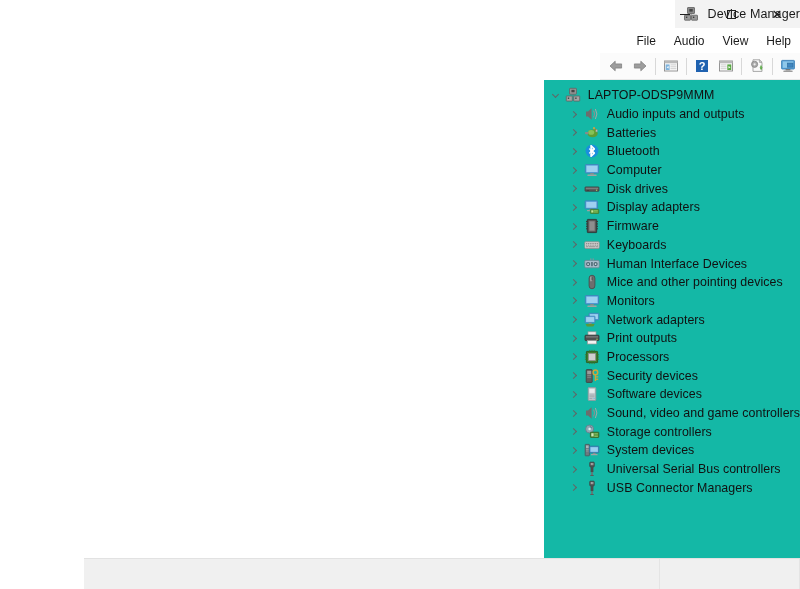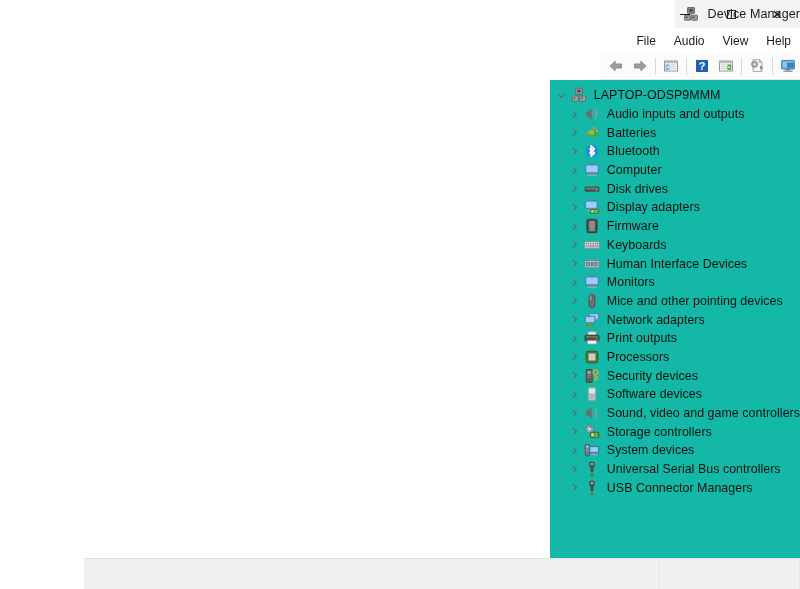--- a/index.html
+++ b/index.html
@@ -88,21 +88,21 @@
     overflow: hidden;
     padding-top: 6px;
     position: relative;
   }
   .tree-row {
     height: 18.7px;
     display: flex; align-items: center;
     white-space: nowrap;
   }
   .tree-row.root { padding-left: 4px; }
-  .tree-row.child { padding-left: 17px; }
+  .tree-row.child { padding-left: 23px; }
   .chevron {
     width: 15px; flex: 0 0 15px;
     display: flex; align-items: center; justify-content: center;
     color: #5d5d5d;
   }
   .chev-right, .chev-down {
     width: 5px; height: 5px;
     border-right: 1.3px solid #646464;
     border-bottom: 1.3px solid #646464;
   }
@@ -451,41 +451,41 @@
       </span>
       <span class="row-label">Human Interface Devices</span>
     </div>
 
     <div class="tree-row child">
       <span class="chevron">
           <span class="chev-right"></span>
         </span>
       <span class="row-icon">
         <svg class="ic" viewBox="0 0 16 16">
+          <rect x="5.1" y="1.3" width="5.8" height="13.4" rx="2.8" fill="#6e6e6e" stroke="#4a4a4a" stroke-width="0.85"></rect>
+          <rect x="6.1" y="2.4" width="1.7" height="5" rx="0.8" fill="#a3a3a3"></rect>
+          <rect x="7.7" y="3" width="0.7" height="3" rx="0.35" fill="#3c3c3c"></rect>
+        </svg>
+      </span>
+      <span class="row-label">Mice and other pointing devices</span>
+    </div>
+
+    <div class="tree-row child">
+      <span class="chevron">
+          <span class="chev-right"></span>
+        </span>
+      <span class="row-icon">
+        <svg class="ic" viewBox="0 0 16 16">
           <rect x="1.4" y="2.6" width="13.2" height="8.5" rx="0.6" fill="#5aa6de" stroke="#3d83b8" stroke-width="0.9"></rect>
           <rect x="2.5" y="3.7" width="11" height="6.3" fill="#9ed0f0"></rect>
           <rect x="6.2" y="11.1" width="3.6" height="1.6" fill="#8a8a8a"></rect>
           <rect x="3.4" y="12.6" width="9.2" height="1.4" rx="0.5" fill="#a2a2a2"></rect>
         </svg>
       </span>
       <span class="row-label">Monitors</span>
-    </div>
-
-    <div class="tree-row child">
-      <span class="chevron">
-          <span class="chev-right"></span>
-        </span>
-      <span class="row-icon">
-        <svg class="ic" viewBox="0 0 16 16">
-          <rect x="5.1" y="1.3" width="5.8" height="13.4" rx="2.8" fill="#6e6e6e" stroke="#4a4a4a" stroke-width="0.85"></rect>
-          <rect x="6.1" y="2.4" width="1.7" height="5" rx="0.8" fill="#a3a3a3"></rect>
-          <rect x="7.7" y="3" width="0.7" height="3" rx="0.35" fill="#3c3c3c"></rect>
-        </svg>
-      </span>
-      <span class="row-label">Mice and other pointing devices</span>
     </div>
 
     <div class="tree-row child">
       <span class="chevron">
           <span class="chev-right"></span>
         </span>
       <span class="row-icon">
         <svg class="ic" viewBox="0 0 16 16">
           <rect x="5" y="1.3" width="9.8" height="6.6" rx="0.5" fill="#5aa6de" stroke="#3d83b8" stroke-width="0.8"></rect>
           <rect x="5.9" y="2.2" width="8" height="4.8" fill="#9ed0f0"></rect>

